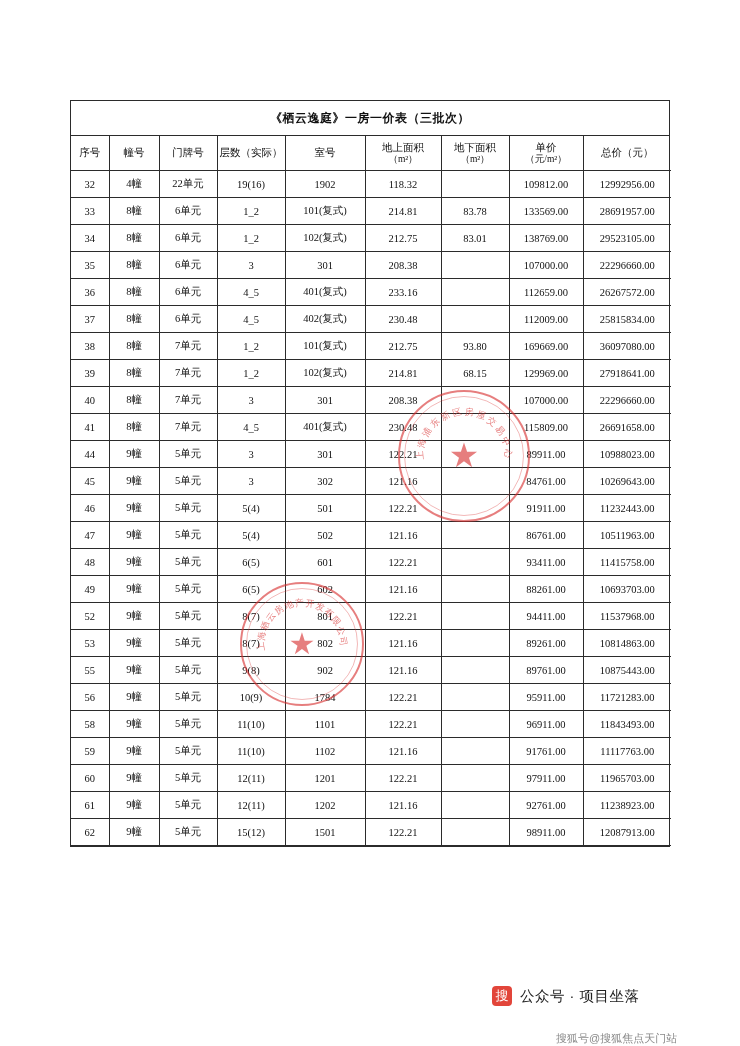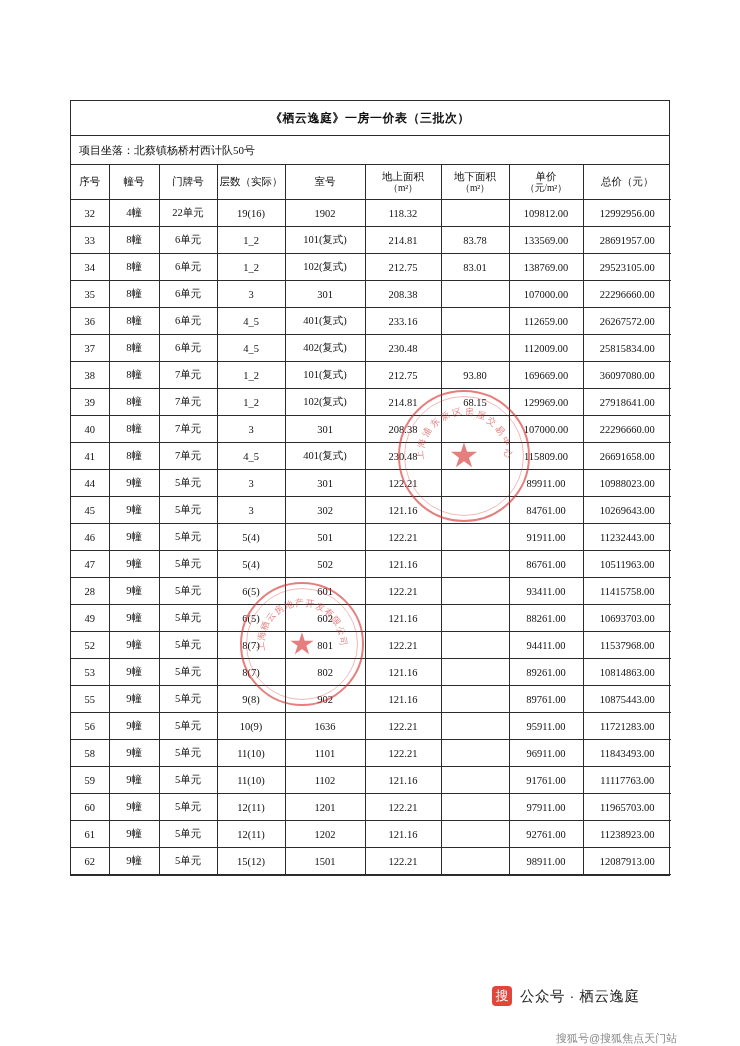--- a/index.html
+++ b/index.html
@@ -171,21 +171,20 @@
     font-family: "Liberation Sans", sans-serif;
   }
 </style>
 </head>
 <body>
 
 <div class="page">
 
   <div class="doc">
     <div class="doc-title">《栖云逸庭》一房一价表（三批次）</div>
-    <div class="doc-sub">项目坐落：北蔡镇杨桥村西计队50号</div>
 
     <table class="price">
       <colgroup>
         <col class="col0">
           <col class="col1">
           <col class="col2">
           <col class="col3">
           <col class="col4">
         <col class="col5">
           <col class="col6">
@@ -354,21 +353,21 @@
             <td>9幢</td>
             <td>5单元</td>
             <td>5(4)</td>
             <td>502</td>
             <td class="num">121.16</td>
             <td class="num"></td>
             <td class="num">86761.00</td>
             <td class="num">10511963.00</td>
           </tr>
           <tr>
-            <td>28</td>
+            <td>48</td>
             <td>9幢</td>
             <td>5单元</td>
             <td>6(5)</td>
             <td>601</td>
             <td class="num">122.21</td>
             <td class="num"></td>
             <td class="num">93411.00</td>
             <td class="num">11415758.00</td>
           </tr>
           <tr>
@@ -413,21 +412,21 @@
             <td class="num">121.16</td>
             <td class="num"></td>
             <td class="num">89761.00</td>
             <td class="num">10875443.00</td>
           </tr>
           <tr>
             <td>56</td>
             <td>9幢</td>
             <td>5单元</td>
             <td>10(9)</td>
-            <td>1636</td>
+            <td>1784</td>
             <td class="num">122.21</td>
             <td class="num"></td>
             <td class="num">95911.00</td>
             <td class="num">11721283.00</td>
           </tr>
           <tr>
             <td>58</td>
             <td>9幢</td>
             <td>5单元</td>
             <td>11(10)</td>
@@ -520,18 +519,18 @@
         <span style="transform: rotate(50deg) translate(0px, -47px) rotate(0deg);">限</span>
         <span style="transform: rotate(65deg) translate(0px, -47px) rotate(0deg);">公</span>
         <span style="transform: rotate(80deg) translate(0px, -47px) rotate(0deg);">司</span>
       </div>
     <div class="star">★</div>
   </div>
 
   <div class="footer">
     <div class="brand-row">
       <div class="brand-icon">搜</div>
-      <div class="brand-text">公众号 · 栖云逸庭</div>
+      <div class="brand-text">公众号 · 项目坐落</div>
     </div>
     <div class="sub-brand">搜狐号@搜狐焦点天门站</div>
   </div>
 
 </div>
 
 </body></html>

